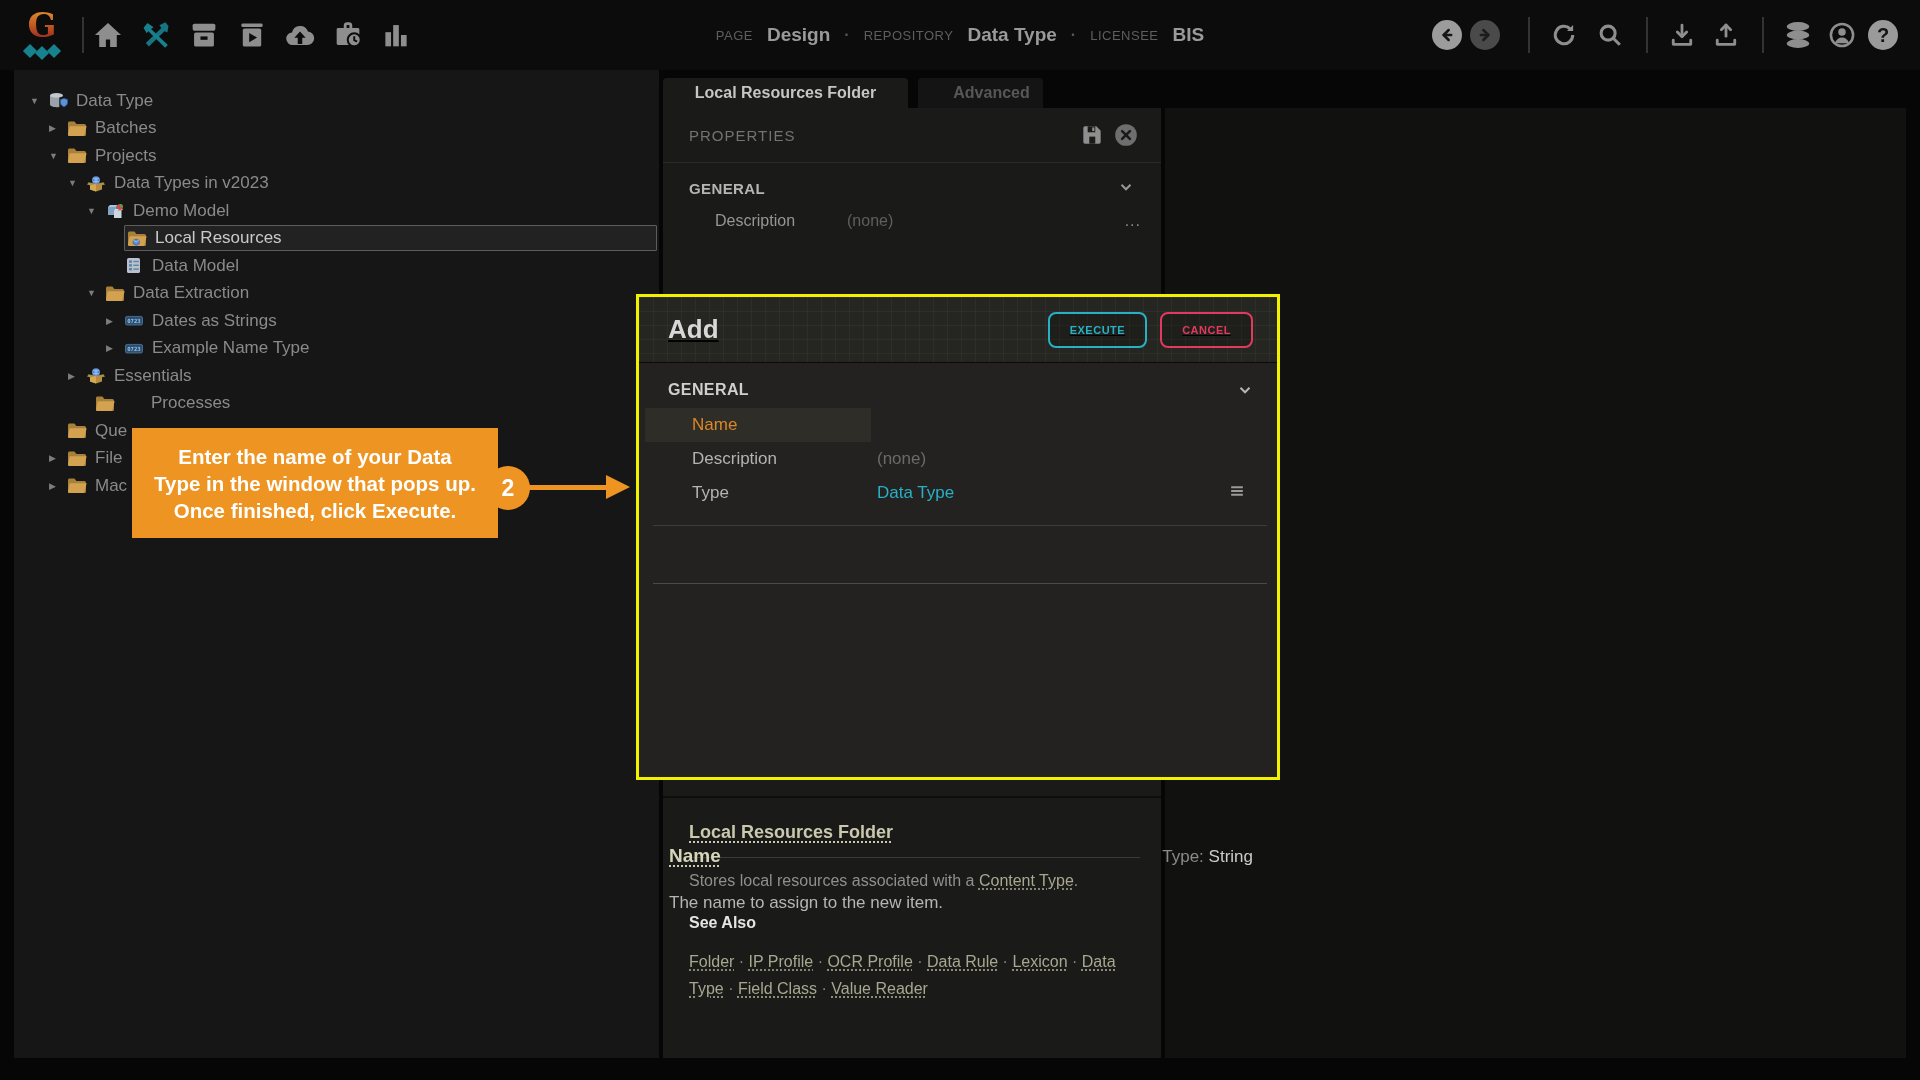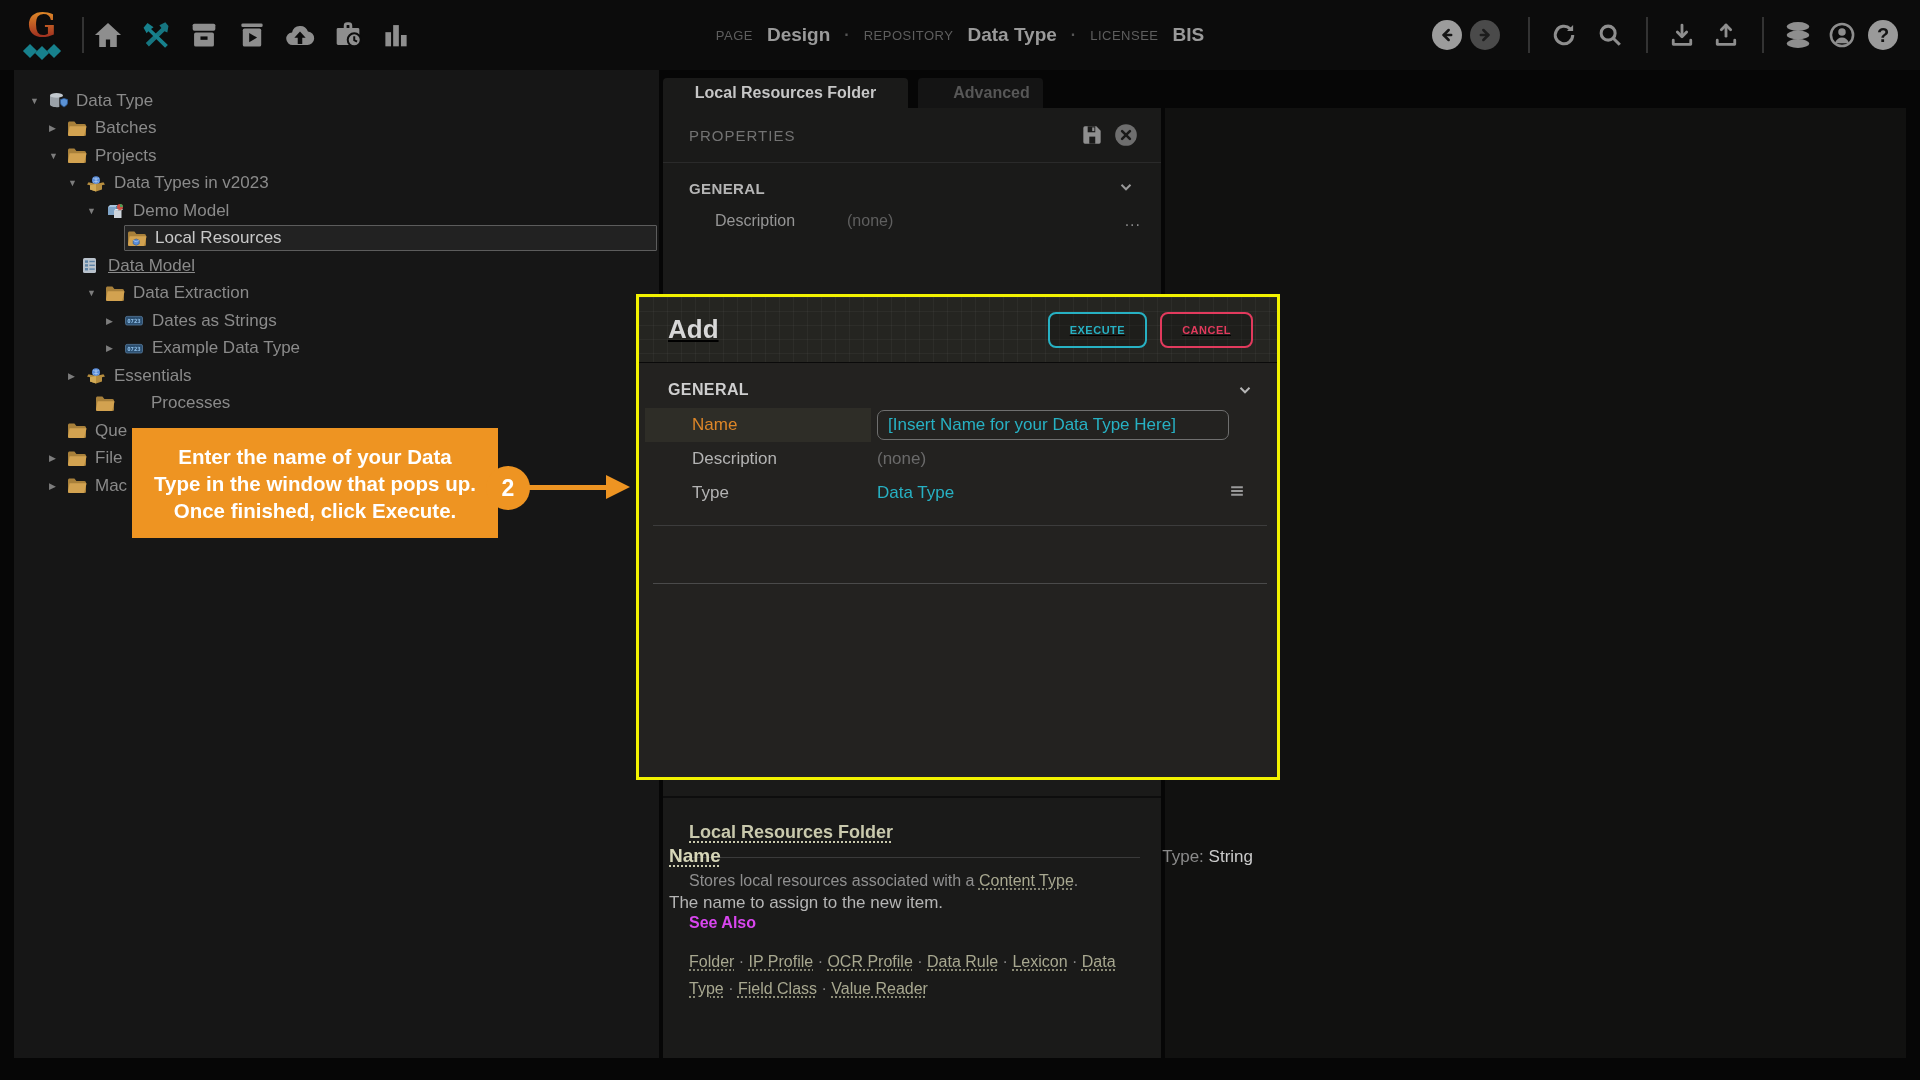--- a/index.html
+++ b/index.html
@@ -112,21 +112,21 @@
   .m-type .t1 { color:#8a8a8a;padding-left:12px; } .m-type .t2 { color:#cbcbcb; }
   .m-help-body { position:absolute; left:30px; top:596px; font-size:17px; color:#b5b5b5; }
   
   #modal > * { box-sizing:border-box; }
   
   #help-panel { position:absolute; left:0px; top:688px; width:100%; padding:0 26px; }
   .hp-title { font-size:18px; font-weight:bold; color:#c9c9ad; text-decoration:underline dotted; text-underline-offset:4px; display:inline-block; }
   .hp-div { width:451px; height:1px; background:#3a3a3a; margin:14px 0 12px 0; }
   .hp-body { font-size:16px; color:#8f8f8f; width:460px; line-height:22px;margin-top:9px; }
   .doclink { color:#a8a890; text-decoration:underline dotted; text-underline-offset:3px; }
-  .hp-seealso { font-size:16px; font-weight:bold; color:#d946ef; margin-top:22px; }
+  .hp-seealso { font-size:16px; font-weight:bold; color:#e5e5e5; margin-top:22px; }
   .hp-links { margin-top:16px; width:440px; font-size:16px; line-height:27px; color:#8a8a8a; }
 </style>
 </head>
 <body>
 
 <div id="app">
 
   <div id="toolbar">
     <div class="logo">
       <div class="logo-g">G</div>
@@ -322,21 +322,21 @@
               <svg viewBox="0 0 20 17">
                 <path d="M1 3.2C1 2.3 1.7 1.6 2.6 1.6h4.8l2 2.3h8A1.6 1.6 0 0 1 19 5.5v8.9c0 .9-.7 1.6-1.6 1.6H2.6A1.6 1.6 0 0 1 1 14.4z" fill="#a8803a"></path>
                 <path d="M2.6 6.3H19.6l-2.2 8.6c-.2.7-.8 1.1-1.5 1.1H2.6A1.6 1.6 0 0 1 1 14.4L2.6 6.3z" fill="#d2a250"></path>
                 <path d="M6.2 10.4l3-1.4 3 1.4v3.4l-3 1.5-3-1.5z" fill="#5b8dd9" stroke="#2d5d9c" stroke-width=".7"></path>
                 <path d="M6.2 10.4l3 1.4 3-1.4" fill="none" stroke="#b8d2f0" stroke-width=".7"></path>
               </svg>
             </span>
             <span class="tlabel">Local Resources</span>
           </span>
         </div>
-        <div class="trow" style="padding-left: 48px; text-decoration: underline;">
+        <div class="trow" style="padding-left: 92px;">
           <span class="tarrow"></span>
           <span class="ticon">
             <svg viewBox="0 0 20 17">
               <rect x="3" y="1" width="13" height="15" rx="1.6" fill="#b9c2cc"></rect>
               <rect x="5" y="3.4" width="3" height="2.4" fill="#5d83a6"></rect>
               <rect x="9.4" y="3.8" width="5.4" height="1.4" fill="#5d83a6"></rect>
               <rect x="5" y="7.2" width="3" height="2.4" fill="#5d83a6"></rect>
               <rect x="9.4" y="7.6" width="5.4" height="1.4" fill="#5d83a6"></rect>
               <rect x="5" y="11" width="3" height="2.4" fill="#5d83a6"></rect>
               <rect x="9.4" y="11.4" width="5.4" height="1.4" fill="#5d83a6"></rect>
@@ -365,21 +365,21 @@
           <span class="tlabel">Dates as Strings</span>
         </div>
         <div class="trow" style="padding-left: 92px;">
           <span class="tarrow">▶</span>
           <span class="ticon">
             <svg viewBox="0 0 20 17">
               <rect x="1.5" y="4.4" width="17" height="8.6" rx="1.6" fill="#2c4f70" stroke="#54799c" stroke-width=".8"></rect>
               <text x="10" y="11" font-size="5.6" fill="#8fc0ea" text-anchor="middle" font-family="DejaVu Sans Mono, monospace" font-weight="bold">0723</text>
             </svg>
           </span>
-          <span class="tlabel">Example Data Type</span>
+          <span class="tlabel">Example Name Type</span>
         </div>
         <div class="trow" style="padding-left: 54px;">
           <span class="tarrow">▶</span>
           <span class="ticon">
             <svg viewBox="0 0 20 17">
               <circle cx="10" cy="5.2" r="4" fill="#5b8dd9"></circle>
               <path d="M10 2.2v6M7.2 3.2c1.8 1.2 3.8 1.2 5.6 0M7.2 7.2c1.8-1.2 3.8-1.2 5.6 0" stroke="#b8d2f0" stroke-width=".7" fill="none"></path>
               <path d="M2.6 7.2 10 9l7.4-1.8 1.6 2.2-3 .8v4.2L10 16.6l-6-2.2V10.2l-3-.8z" fill="#b78e3f"></path>
               <path d="M4 10.2v4.2l6 2.2V9z" fill="#d2aa55"></path>
             </svg>
@@ -511,23 +511,20 @@
       <span class="chev" style="margin-left:auto; color:#b5b5b5;">
         <svg viewBox="0 0 24 24" fill="none" stroke="currentColor" stroke-width="2.6">
             <path d="M6 9l6 6 6-6"></path>
           </svg>
       </span>
     </div>
 
     <div class="name-hl" style="top:111px;"></div>
     <div class="m-row" style="top:111px;">
       <span class="lbl orange">Name</span>
-      <span class="name-input">
-        <span>[Insert Name for your Data Type Here]</span>
-      </span>
     </div>
     <div class="m-row" style="top:145px;">
       <span class="lbl">Description</span>
       <span class="val muted">(none)</span>
     </div>
     <div class="m-row" style="top:179px;">
       <span class="lbl">Type</span>
       <span class="val">Data Type</span>
       <span class="menu-icon">
         <svg viewBox="0 0 24 24" fill="none" stroke="currentColor" stroke-width="2.4">

